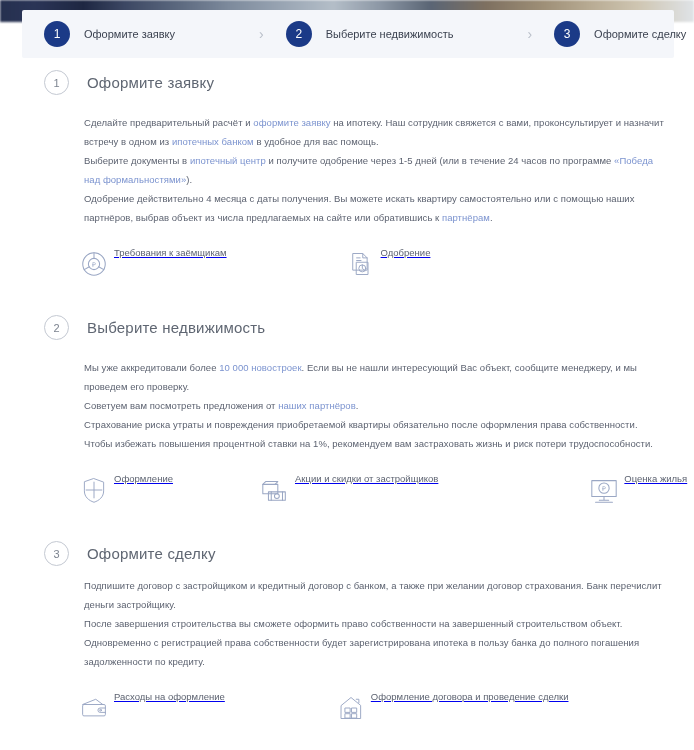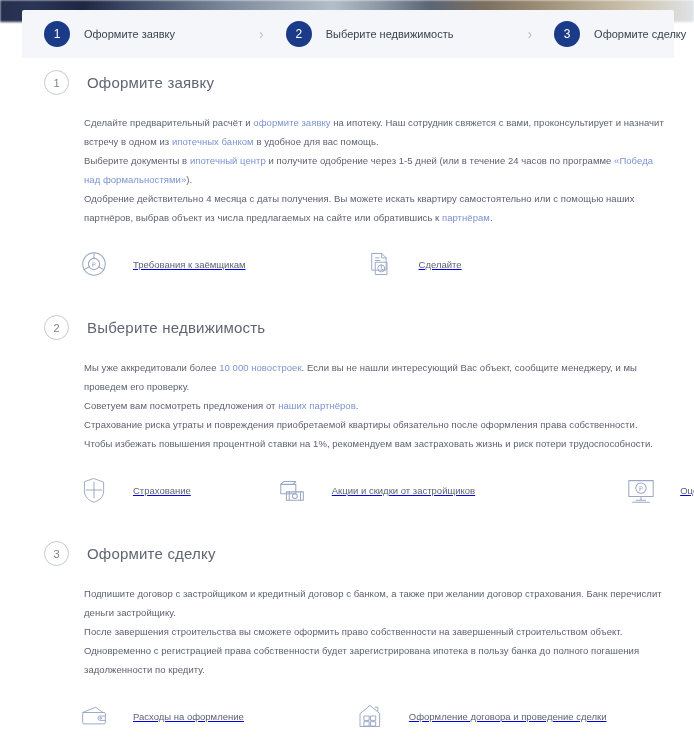--- a/index.html
+++ b/index.html
@@ -117,22 +117,22 @@
   }
 
   
   .icon-row {
     display: flex;
     align-items: center;
     padding-left: 78px;
   }
   .icon-link {
     display: flex;
-    align-items: center;
-    gap: 23px;
+    align-items: flex-start;
+    gap: 4px;
     text-decoration: underline;
   }
   .icon-box {
     width: 32px; height: 34px;
     display: flex;
     align-items: center;
     justify-content: center;
     flex: 0 0 auto;
   }
   .icon-box svg { display: block; }
@@ -191,21 +191,21 @@
           <span class="icon-box">
             <svg width="28" height="30" viewBox="0 0 32 32" fill="none" stroke="#9aa7c4" stroke-width="1.1" stroke-linecap="round" stroke-linejoin="round">
               <path d="M7 4h11l5 5v14H7z"></path>
               <path d="M18 4v5h5"></path>
               <path d="M11 9h4M11 12h5"></path>
               <rect x="11" y="14" width="13" height="14"></rect>
               <circle cx="17.5" cy="21" r="4"></circle>
               <path d="M17.5 17v4l3 2.5"></path>
             </svg>
           </span>
-          <span class="icon-label">Сделайте</span>
+          <span class="icon-label">Одобрение</span>
         </a>
       </div>
     </div>
     <div class="section" style="margin-top:34px">
       <div class="sec-head">
         <span class="sec-circle">2</span>
         <span class="sec-title">Выберите недвижимость</span>
       </div>
       <div class="body-block" style="margin-top:18px">
         <p class="para"><span>Мы уже аккредитовали более </span><a class="lnk" href="#">10 000 новостроек</a><span>. Если вы не нашли интересующий Вас объект, сообщите менеджеру, и мы проведем его проверку.</span></p>
@@ -213,21 +213,21 @@
         <p class="para p-gap"><span>Страхование риска утраты и повреждения приобретаемой квартиры обязательно после оформления права собственности. Чтобы избежать повышения процентной ставки на 1%, рекомендуем вам застраховать жизнь и риск потери трудоспособности.</span></p>
       </div>
       <div class="icon-row" style="margin-top:20px">
         <a class="icon-link" href="#" style="margin-left:0px">
           <span class="icon-box">
             <svg width="28" height="32" viewBox="0 0 32 32" fill="none" stroke="#9aa7c4" stroke-width="1.1" stroke-linecap="round" stroke-linejoin="round">
               <path d="M16 3l11 4v10c0 7-5 11-11 13C10 28 5 24 5 17V7z"></path>
               <path d="M16 7v18M7 16h18"></path>
             </svg>
           </span>
-          <span class="icon-label">Страхование</span>
+          <span class="icon-label">Оформление</span>
         </a>
         <a class="icon-link" href="#" style="margin-left:86px">
           <span class="icon-box">
             <svg width="30" height="30" viewBox="0 0 32 32" fill="none" stroke="#9aa7c4" stroke-width="1.1" stroke-linecap="round" stroke-linejoin="round">
               <path d="M3 10h16v10H3z"></path>
               <path d="M3 10l3-3h13l-3 3"></path>
               <rect x="9" y="18" width="18" height="9"></rect>
               <circle cx="18" cy="22.5" r="2.6"></circle>
               <path d="M12 18v9M24 18v9"></path>
             </svg>
@@ -245,21 +245,21 @@
           </span>
           <span class="icon-label">Оценка жилья</span>
         </a>
       </div>
     </div>
     <div class="section" style="margin-top:34px">
       <div class="sec-head">
         <span class="sec-circle">3</span>
         <span class="sec-title">Оформите сделку</span>
       </div>
-      <div class="body-block" style="margin-top:18px">
+      <div class="body-block" style="margin-top:10px">
         <p class="para"><span>Подпишите договор с застройщиком и кредитный договор с банком, а также при желании договор страхования. Банк перечислит деньги застройщику.</span></p>
         <p class="para p-gap"><span>После завершения строительства вы сможете оформить право собственности на завершенный строительством объект. Одновременно с регистрацией права собственности будет зарегистрирована ипотека в пользу банка до полного погашения задолженности по кредиту.</span></p>
       </div>
       <div class="icon-row" style="margin-top:20px">
         <a class="icon-link" href="#" style="margin-left:0px">
           <span class="icon-box">
             <svg width="30" height="28" viewBox="0 0 32 32" fill="none" stroke="#9aa7c4" stroke-width="1.1" stroke-linecap="round" stroke-linejoin="round">
               <path d="M3 12l15-6 8 6"></path>
               <rect x="3" y="12" width="26" height="13" rx="1.5"></rect>
               <path d="M29 16h-6a2.5 2.5 0 000 5h6"></path>

